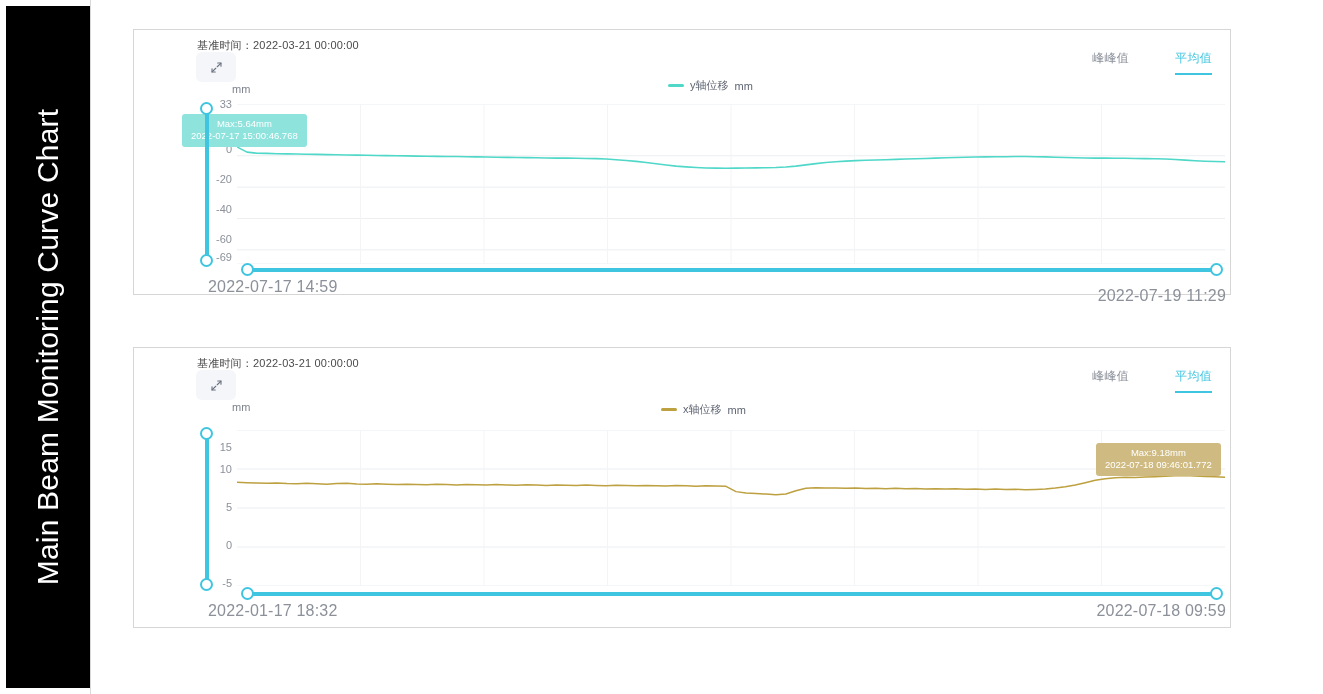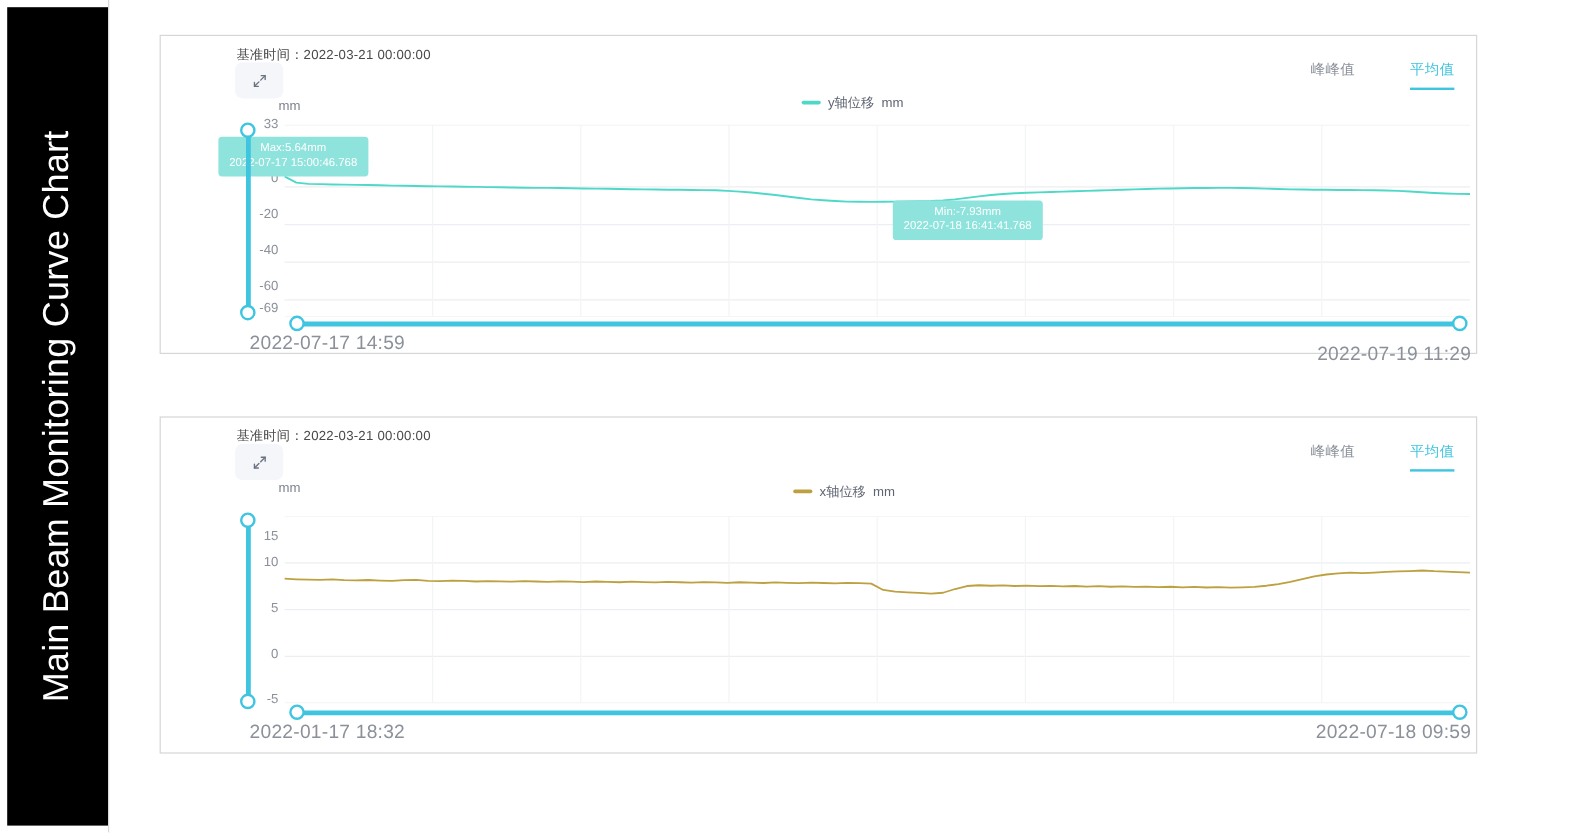--- a/index.html
+++ b/index.html
@@ -253,24 +253,20 @@
             <line x1="864.5" x2="864.5" y1="0" y2="160" stroke="#f3f4f6" stroke-width="1"></line>
           </g>
         <path id="line1" fill="none" stroke="#4fd8c8" stroke-width="1.6" stroke-linejoin="round" d="M0.00 42.92 L9.98 48.16 L19.96 49.25 L29.94 49.41 L39.92 49.73 L49.90 49.88 L59.88 50.04 L69.86 50.20 L79.84 50.35 L89.82 50.67 L99.80 50.82 L109.78 50.98 L119.76 51.14 L129.74 51.29 L139.72 51.45 L149.70 51.61 L159.68 51.76 L169.66 51.92 L179.64 52.08 L189.62 52.24 L199.60 52.39 L209.58 52.55 L219.56 52.55 L229.54 52.71 L239.52 52.86 L249.49 53.02 L259.47 53.18 L269.45 53.33 L279.43 53.49 L289.41 53.65 L299.39 53.80 L309.37 53.96 L319.35 54.12 L329.33 54.12 L339.31 54.27 L349.29 54.43 L359.27 54.59 L369.25 55.06 L379.23 55.69 L389.21 56.47 L399.19 57.41 L409.17 58.51 L419.15 59.76 L429.13 61.02 L439.11 62.12 L449.09 62.90 L459.07 63.53 L469.05 64.00 L479.03 64.16 L489.01 64.20 L498.99 64.16 L508.97 64.00 L518.95 63.84 L528.93 63.69 L538.91 63.53 L548.89 63.06 L558.87 62.12 L568.85 60.86 L578.83 59.61 L588.81 58.51 L598.79 57.73 L608.77 57.10 L618.75 56.63 L628.73 56.31 L638.71 56.00 L648.69 55.69 L658.67 55.37 L668.65 55.06 L678.63 54.75 L688.61 54.43 L698.59 54.12 L708.57 53.80 L718.55 53.49 L728.53 53.18 L738.51 53.02 L748.48 52.86 L758.46 52.71 L768.44 52.71 L778.42 52.55 L788.40 52.55 L798.38 52.71 L808.36 52.86 L818.34 53.18 L828.32 53.49 L838.30 53.80 L848.28 53.96 L858.26 54.12 L868.24 54.12 L878.22 54.27 L888.20 54.27 L898.18 54.43 L908.16 54.59 L918.14 54.75 L928.12 55.06 L938.10 55.53 L948.08 56.16 L958.06 56.78 L968.04 57.25 L978.02 57.57 L988.00 57.73"></path>
       </svg>
     </div>
 
     <div class="marker teal" style="left:48px; top:84px;">
       <div>Max:5.64mm</div>
       <div>2022-07-17 15:00:46.768</div>
     </div>
-    <div class="marker teal" style="left:610px; top:137px;">
-      <div>Min:-7.93mm</div>
-      <div>2022-07-18 16:41:41.768</div>
-    </div>
 
     <div class="vslider" style="left:66px; top:72px; height:165px;">
       <div class="track"></div>
       <div class="knob" style="top:0;"></div>
       <div class="knob" style="top:152px;"></div>
     </div>
 
     <div class="hslider" style="left:107px; top:233px; width:982px;">
       <div class="track"></div>
       <div class="knob" style="left:0;"></div>
@@ -327,20 +323,24 @@
             <line x1="370.5" x2="370.5" y1="0" y2="156" stroke="#f3f4f6" stroke-width="1"></line>
             <line x1="494" x2="494" y1="0" y2="156" stroke="#f3f4f6" stroke-width="1"></line>
             <line x1="617.5" x2="617.5" y1="0" y2="156" stroke="#f3f4f6" stroke-width="1"></line>
             <line x1="741" x2="741" y1="0" y2="156" stroke="#f3f4f6" stroke-width="1"></line>
             <line x1="864.5" x2="864.5" y1="0" y2="156" stroke="#f3f4f6" stroke-width="1"></line>
           </g>
         <path id="line2" fill="none" stroke="#bda03f" stroke-width="1.5" stroke-linejoin="round" d="M0.00 52.26 L9.98 52.73 L19.96 53.04 L29.94 53.20 L39.92 52.88 L49.90 53.43 L59.88 53.66 L69.86 53.35 L79.84 53.82 L89.82 54.13 L99.80 53.51 L109.78 53.20 L119.76 53.98 L129.74 54.29 L139.72 53.82 L149.70 54.13 L159.68 54.60 L169.66 54.21 L179.64 54.44 L189.62 54.76 L199.60 54.29 L209.58 54.60 L219.56 54.91 L229.54 54.44 L239.52 54.76 L249.49 55.07 L259.47 54.60 L269.45 54.91 L279.43 55.22 L289.41 54.76 L299.39 55.07 L309.37 55.38 L319.35 54.91 L329.33 55.22 L339.31 55.54 L349.29 55.07 L359.27 55.38 L369.25 55.69 L379.23 55.22 L389.21 55.54 L399.19 55.85 L409.17 55.38 L419.15 55.69 L429.13 56.00 L439.11 55.54 L449.09 55.85 L459.07 56.16 L469.05 55.69 L479.03 56.00 L489.01 56.32 L498.99 61.62 L508.97 63.02 L518.95 63.57 L528.93 64.12 L538.91 64.66 L548.89 63.96 L558.87 60.84 L568.85 58.34 L578.83 57.72 L588.81 58.11 L598.79 57.88 L608.77 58.34 L618.75 58.03 L628.73 58.50 L638.71 58.19 L648.69 58.66 L658.67 58.34 L668.65 58.81 L678.63 58.50 L688.61 58.97 L698.59 58.66 L708.57 59.12 L718.55 58.81 L728.53 59.28 L738.51 58.97 L748.48 59.44 L758.46 59.12 L768.44 59.59 L778.42 59.28 L788.40 59.75 L798.38 59.44 L808.36 59.12 L818.34 58.11 L828.32 56.78 L838.30 54.99 L848.28 52.65 L858.26 50.31 L868.24 48.75 L878.22 47.74 L888.20 47.19 L898.18 47.58 L908.16 47.11 L918.14 46.64 L928.12 46.18 L938.10 45.86 L948.08 45.40 L958.06 46.02 L968.04 46.41 L978.02 46.80 L988.00 47.19"></path>
       </svg>
     </div>
 
+    <div class="marker gold" style="left:962px; top:95px;">
+      <div>Max:9.18mm</div>
+      <div>2022-07-18 09:46:01.772</div>
+    </div>
 
     <div class="vslider" style="left:66px; top:79px; height:164px;">
       <div class="track"></div>
       <div class="knob" style="top:0;"></div>
       <div class="knob" style="top:151px;"></div>
     </div>
 
     <div class="hslider" style="left:107px; top:239px; width:982px;">
       <div class="track"></div>
       <div class="knob" style="left:0;"></div>

